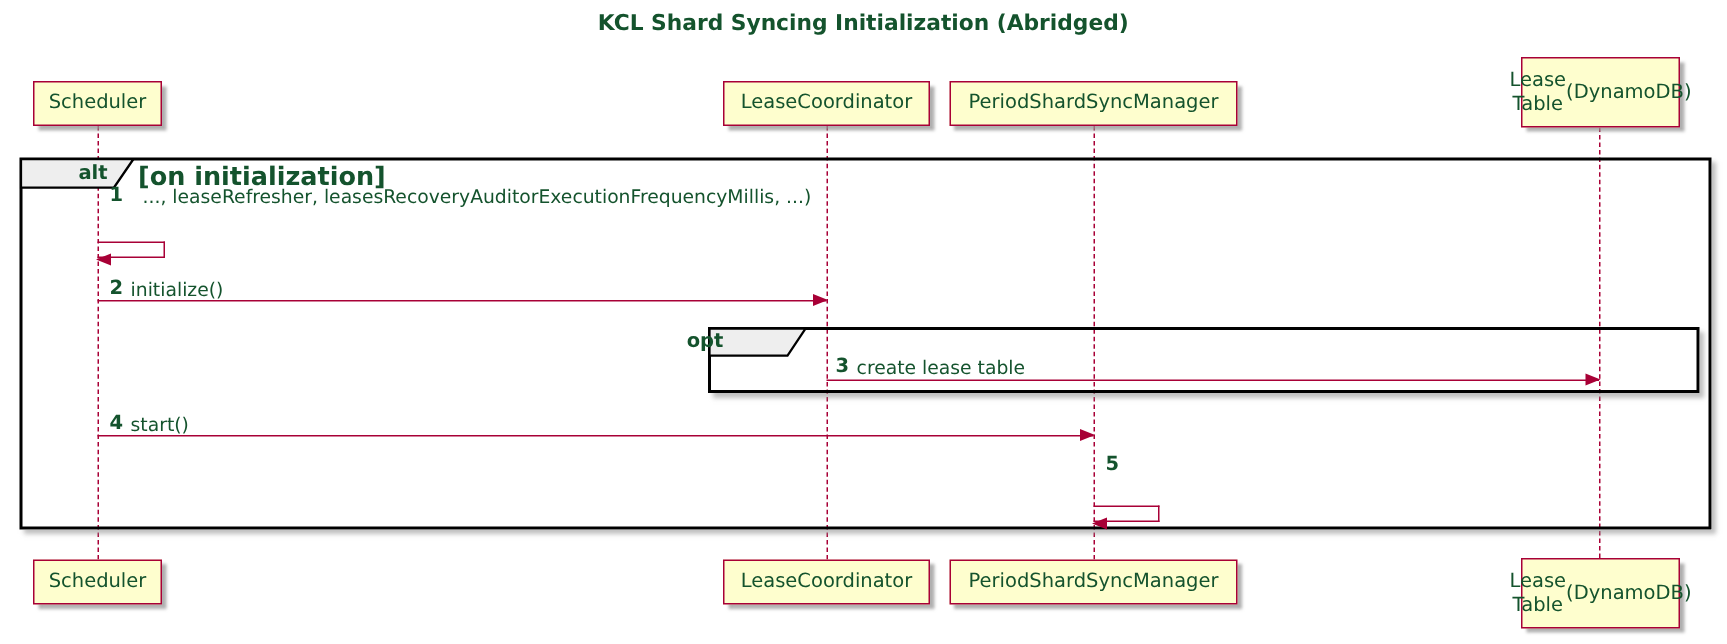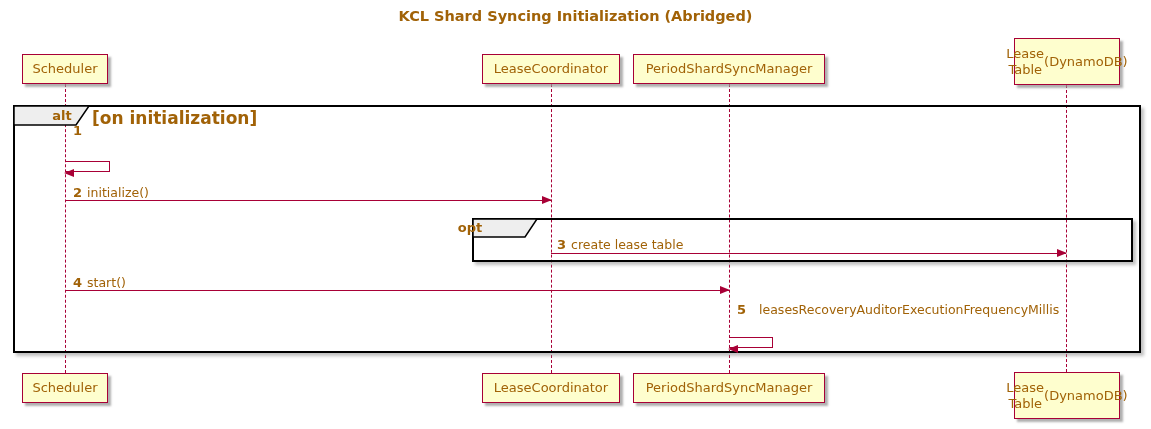--- a/index.html
+++ b/index.html
@@ -1,19 +1,19 @@
 <!DOCTYPE html>
 <html><head>
 <meta charset="utf-8">
 <style>
   * { margin:0; padding:0; box-sizing:border-box; }
   body { background:#ffffff; }
   #diagram {
     position:relative; width:1151px; height:429px; background:#ffffff;
-    font-family:"DejaVu Sans", sans-serif; color:#a16207; overflow:hidden;
+    font-family:"DejaVu Sans", sans-serif; color:#14532d; overflow:hidden;
   }
   .title {
     position:absolute; left:0; right:0; top:8px; text-align:center;
     font-size:14.5px; font-weight:bold;
   }
   .participant {
     position:absolute; background:#FEFECE; border:1.5px solid #A80036;
     box-shadow:3px 3px 2px rgba(150,150,150,0.75);
     display:flex; flex-direction:row; align-items:center; justify-content:center;
     font-size:13px; text-align:center; line-height:16px; z-index:5;
@@ -86,20 +86,21 @@
   <div class="frame" style="left:13px; top:105px; width:1128px; height:248px;"></div>
   <svg class="frame-tab" style="left:13px; top:105px;" width="80" height="22">
     <polygon points="1,1 76,1 63,20 1,20" fill="#EEEEEE" stroke="#000000" stroke-width="1.5"></polygon>
   </svg>
   <div class="frame-keyword" style="left:14px; top:108px; width:60px;padding-left:36px;">alt</div>
   <div class="frame-guard" style="left:92px; top:108px;">[on initialization]</div>
 
   <div class="msg-label" style="left:73px; top:124px;">
     <b>1</b>
     <div>
+      <div class="msg-line2">..., leaseRefresher, leasesRecoveryAuditorExecutionFrequencyMillis, ...)</div>
     </div>
   </div>
   <div class="self-arrow" style="left:65px; top:161px; width:45px; height:11px;">
     <span class="head-left"></span>
   </div>
 
   <div class="msg-label" style="left:73px; top:186px;">
     <b>2</b>
     <span>initialize()</span>
   </div>
@@ -125,21 +126,20 @@
     <b>4</b>
     <span>start()</span>
   </div>
   <div class="arrow" style="left:65px; top:290px; width:664px;">
     <span class="head-right"></span>
   </div>
 
   <div class="msg-label" style="left:737px; top:303px;">
     <b>5</b>
     <div>
-      <div class="msg-line2">leasesRecoveryAuditorExecutionFrequencyMillis</div>
     </div>
   </div>
   <div class="self-arrow" style="left:729px; top:337px; width:44px; height:11px;">
     <span class="head-left"></span>
   </div>
 
   <div class="participant" style="left:22px; top:373px; width:86px; height:30px;">
     <span>Scheduler</span>
   </div>
   <div class="participant" style="left:482px; top:373px; width:138px; height:30px;">

